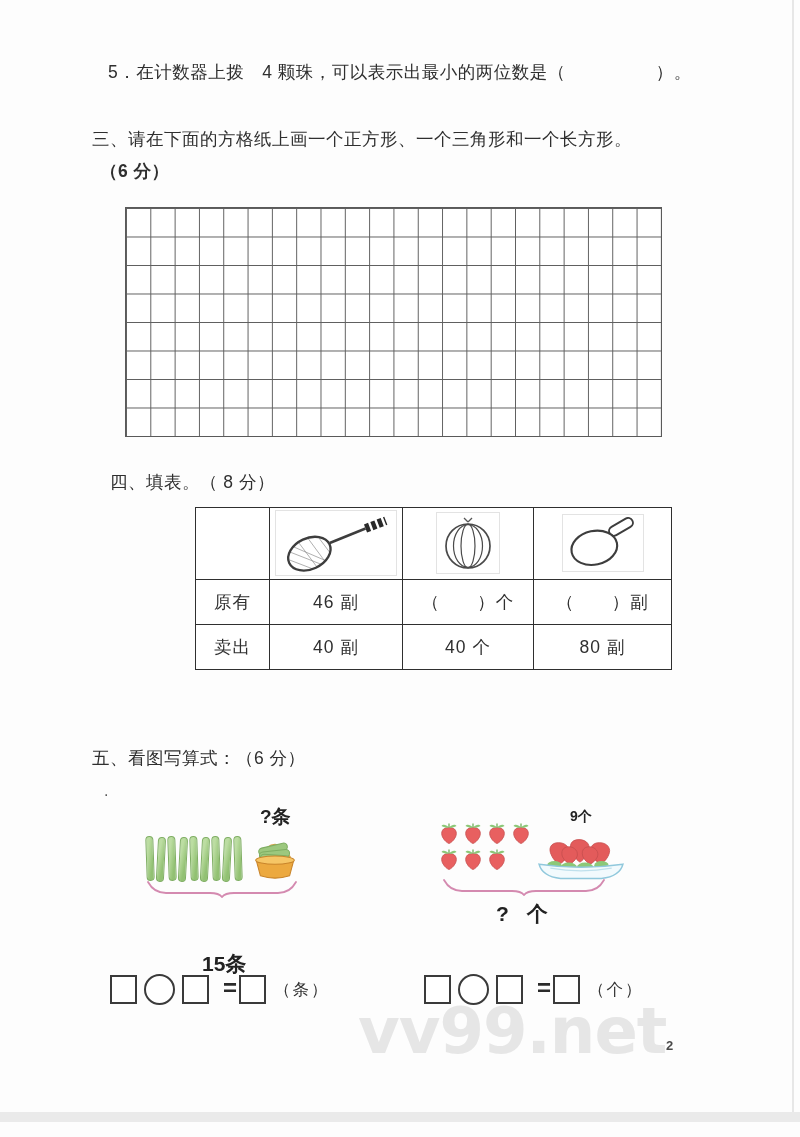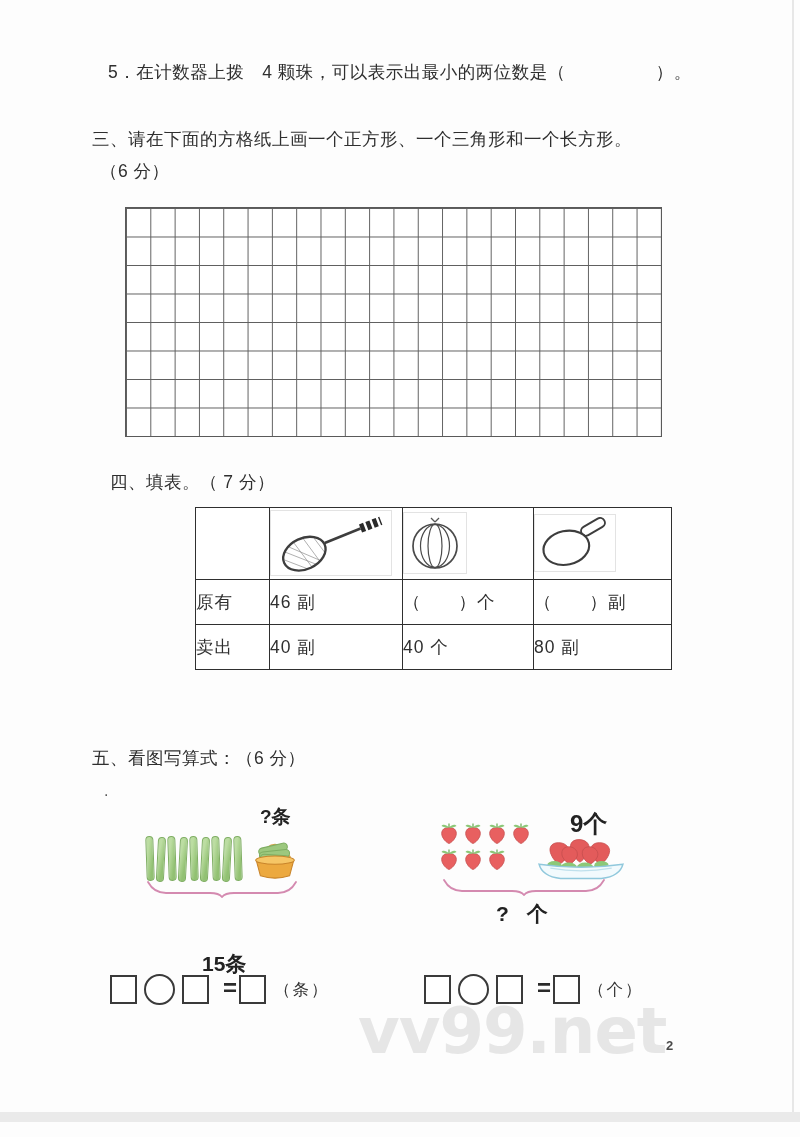--- a/index.html
+++ b/index.html
@@ -19,21 +19,21 @@
       linear-gradient(to bottom,#5f5f5f 1px,transparent 1px);
     background-size:calc(100%/22) calc(100%/8);
   }
 
   
   table.fill-table{
     position:absolute;left:195px;top:507px;border-collapse:collapse;table-layout:fixed;
     background:#fff;
   }
   table.fill-table td{
-    border:1.6px solid #2f2f2f;text-align:left;vertical-align:middle;
+    border:1.6px solid #2f2f2f;text-align:center;vertical-align:middle;
     font-size:17.5px;letter-spacing:1px;padding:0;
   }
   .iconbox{display:inline-flex;align-items:center;justify-content:center;
     border:1px solid #e3e3e3;background:#fff;padding:2px 4px;}
 
   
   .illus-label{position:absolute;font-weight:700;font-size:19px;color:#222;white-space:nowrap;}
   .cuke-row{position:absolute;display:flex;gap:3px;}
   .cucumber{
     width:8px;height:45px;border-radius:6px;
@@ -64,24 +64,24 @@
   .stray-dot{left:104px;top:782px;font-size:16px;color:#555;}
 </style>
 </head>
 <body>
 
 <div class="page">
 
   <div class="abs line" style="left:108px;top:60px;">5．在计数器上拨　4 颗珠，可以表示出最小的两位数是（　　　　　）。</div>
 
   <div class="abs line" style="left:92px;top:127px;">三、请在下面的方格纸上画一个正方形、一个三角形和一个长方形。</div>
-  <div class="abs line" style="left:100px;top:159px;">（6 分）</div>
+  <div class="abs line" style="left:100px;top:159px;font-weight:bold;">（6 分）</div>
   <div class="abs grid-paper"></div>
 
-  <div class="abs line" style="left:110px;top:470px;">四、填表。（ 7 分）</div>
+  <div class="abs line" style="left:110px;top:470px;">四、填表。（ 8 分）</div>
 
   <table class="fill-table">
     <tbody>
         <tr>
       <td style="width:73px;height:71px;"></td>
       <td style="width:132px;">
         <span class="iconbox">
           <svg width="112" height="60" viewBox="0 0 115 62">
             <defs>
                   <clipPath id="rh">
@@ -163,21 +163,21 @@
       <path d="M6 27 L42 27 L38 42 Q24 46.5 10 42 Z" fill="#eca93f" stroke="#c9852b" stroke-width="1"></path>
       <ellipse cx="24" cy="27" rx="18.5" ry="4" fill="#f6c666" stroke="#c9852b" stroke-width="1"></ellipse>
     </svg>
     <svg class="abs" style="left:46px;top:90px;" width="152" height="18" viewBox="0 0 152 18">
       <path d="M2 2 Q8 13 20 13 L64 13 Q73 13 76 17 Q79 13 88 13 L132 13 Q144 13 150 2" fill="none" stroke="#d48ab0" stroke-width="1.8" stroke-linecap="round"></path>
     </svg>
     <div class="illus-label" style="left:102px;top:112px;font-size:21px;margin-top:48px;">15条</div>
   </div>
 
   <div class="abs" style="left:420px;top:790px;width:250px;height:145px;">
-    <div class="illus-label" style="left:150px;top:18px;font-size:24px;">9个</div>
+    <div class="illus-label" style="left:150px;top:18px;font-size:14px;">9个</div>
     <div class="straw-rows" style="left:18px;top:30px;">
       <div class="straw-row">
         <svg width="22" height="25" viewBox="0 0 22 24">
           <path d="M11 7 C4 7 2.5 12 4.5 16.5 C6.5 20.5 9.5 22.5 11 23 C12.5 22.5 15.5 20.5 17.5 16.5 C19.5 12 18 7 11 7 Z" fill="#e86060" stroke="#c74f4f" stroke-width="0.8"></path>
           <path d="M11 7.2 C8 3.5 4.5 3.8 3.5 5.5 C6 7 8.5 7.5 11 7.2 Z" fill="#8cc878"></path>
           <path d="M11 7.2 C14 3.5 17.5 3.8 18.5 5.5 C16 7 13.5 7.5 11 7.2 Z" fill="#8cc878"></path>
           <line x1="11" y1="6.5" x2="11" y2="3" stroke="#7ab565" stroke-width="1.4"></line>
         </svg>
       <svg width="22" height="25" viewBox="0 0 22 24">
           <path d="M11 7 C4 7 2.5 12 4.5 16.5 C6.5 20.5 9.5 22.5 11 23 C12.5 22.5 15.5 20.5 17.5 16.5 C19.5 12 18 7 11 7 Z" fill="#e86060" stroke="#c74f4f" stroke-width="0.8"></path>

